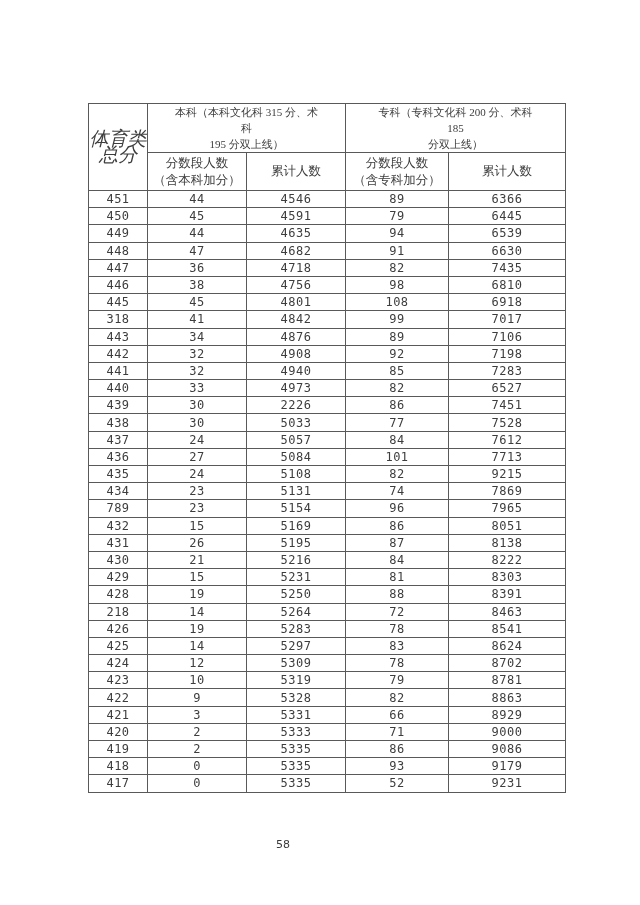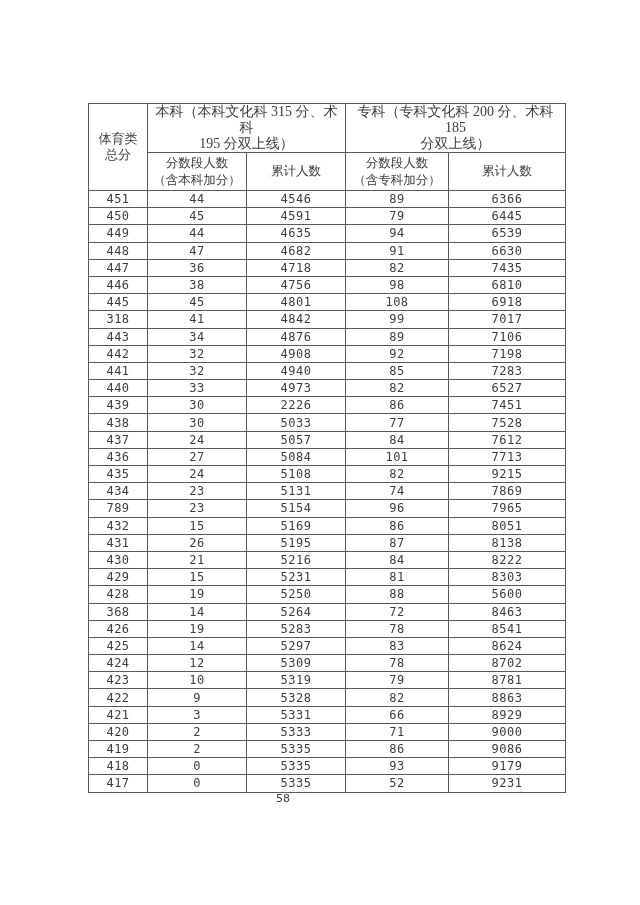--- a/index.html
+++ b/index.html
@@ -24,47 +24,48 @@
     color: #3d3d3d;
   }
   table.score-table td {
     border: 1px solid #595959;
     text-align: center;
     vertical-align: middle;
     padding: 0;
     overflow: hidden;
   }
   td.corner {
-    font-size: 13px;
+    font-size: 19px;
     line-height: 16px;
     white-space: pre-line;
     padding-bottom: 34px;
+    font-style: italic;
   }
   td.group {
     height: 48px;
-    font-size: 14px;
+    font-size: 11px;
     line-height: 16px;
     white-space: pre-line;
     margin-top: 28px;
   }
   td.sub {
     height: 37px;
     font-size: 12.5px;
     line-height: 17px;
     white-space: pre-line;
   }
   tbody td {
     height: 16.2px;
     font-size: 12px;
     font-family: "DejaVu Sans Mono", "Liberation Mono", monospace;
     letter-spacing: 0.5px;
   }
   .pagenum {
     position: absolute;
-    top: 792px; left: 0;
+    top: 838px; left: 0;
     width: 566px;
     text-align: center;
     font-size: 11px;
     font-family: "DejaVu Sans", "Liberation Sans", sans-serif;
     color: #3a3a3a;
   }
 </style>
 </head>
 <body>
 
@@ -258,24 +259,24 @@
           <td>15</td>
           <td>5231</td>
           <td>81</td>
           <td>8303</td>
         </tr>
         <tr>
           <td>428</td>
           <td>19</td>
           <td>5250</td>
           <td>88</td>
-          <td>5600</td>
-        </tr>
-        <tr>
-          <td>368</td>
+          <td>8391</td>
+        </tr>
+        <tr>
+          <td>218</td>
           <td>14</td>
           <td>5264</td>
           <td>72</td>
           <td>8463</td>
         </tr>
         <tr>
           <td>426</td>
           <td>19</td>
           <td>5283</td>
           <td>78</td>

